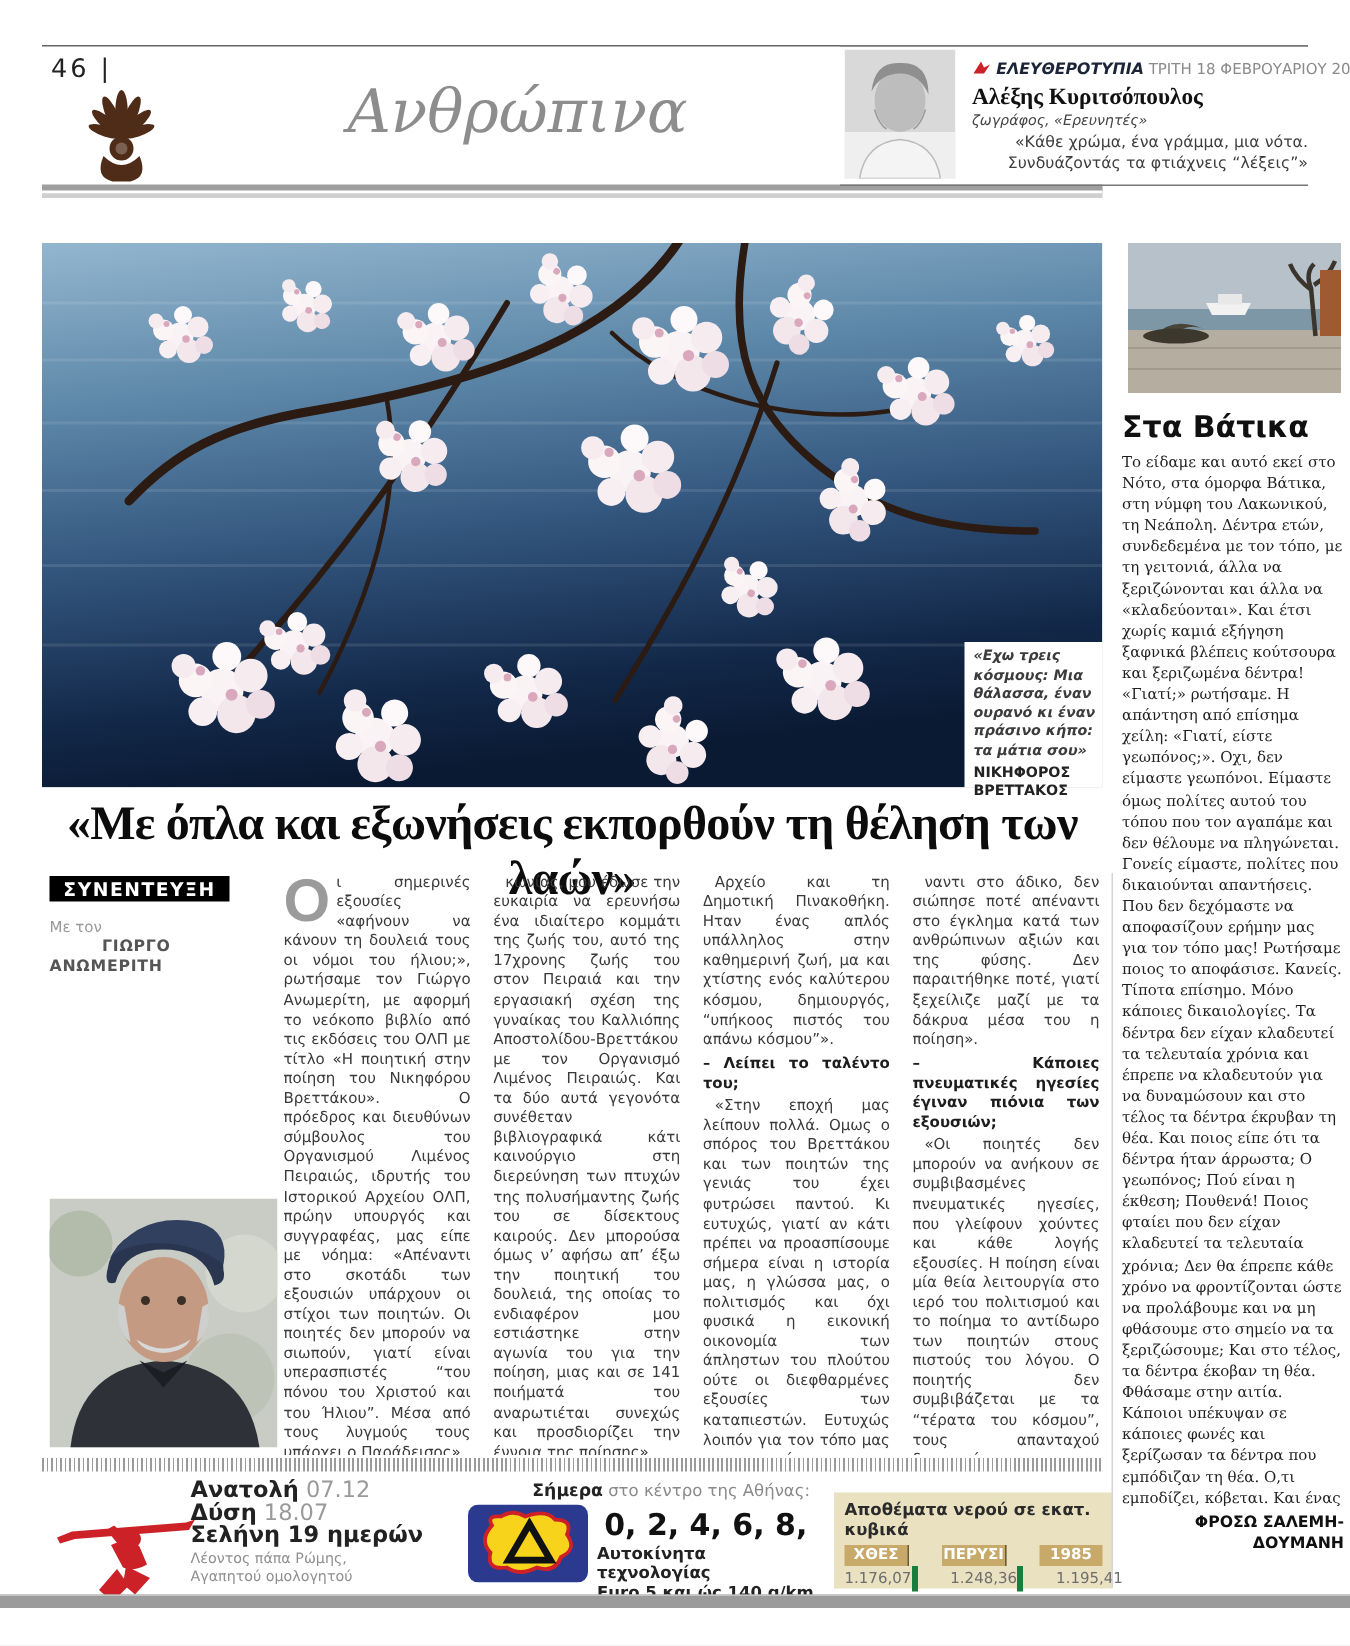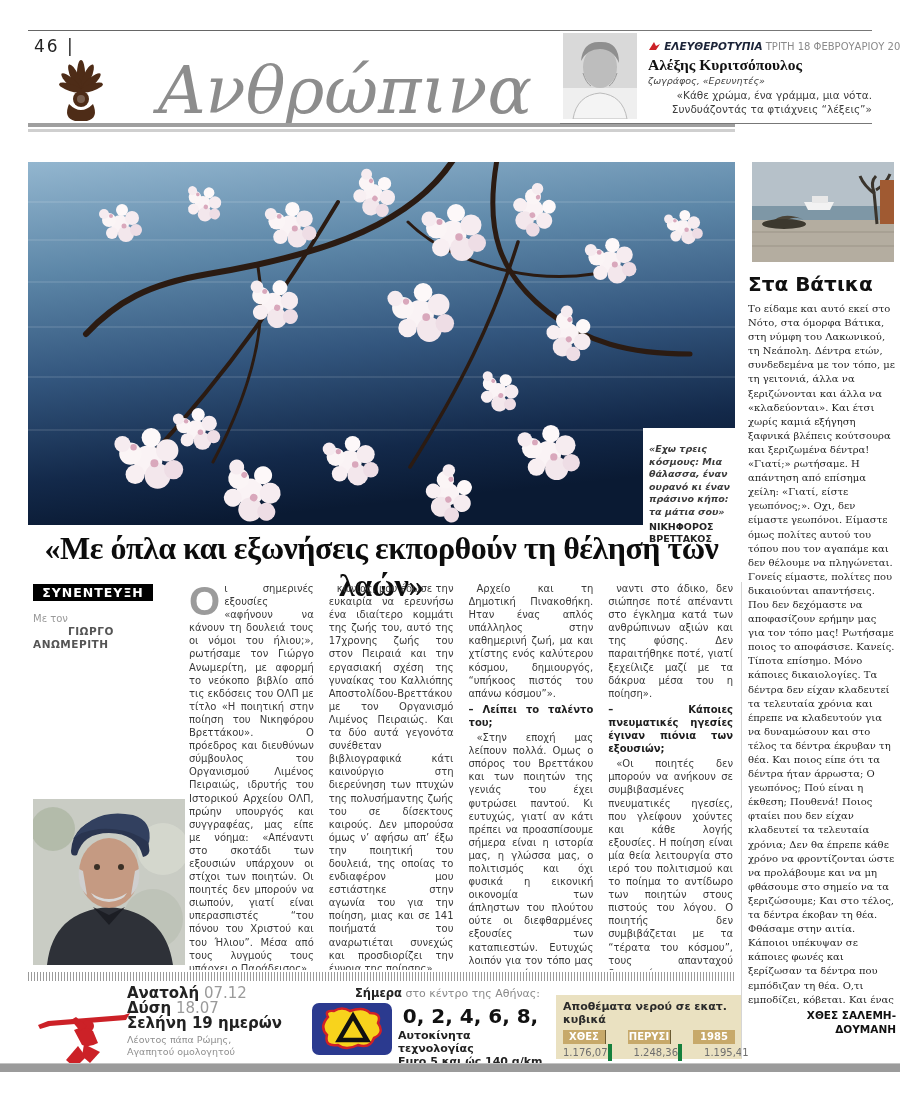--- a/index.html
+++ b/index.html
@@ -2,39 +2,39 @@
 <html><head>
 <meta charset="utf-8">
 <style>
   html,body{margin:0;padding:0;background:#e8e8e8;}
   #page{position:relative;width:900px;height:1097px;background:#fff;overflow:hidden;
         font-family:"DejaVu Sans",sans-serif;color:#333;}
   .abs{position:absolute;}
   
   #pagenum{left:34px;top:36px;font-size:17px;color:#222;letter-spacing:2px;}
   #masthead-title{left:130px;top:52px;width:430px;font-family:"DejaVu Serif",serif;
-     font-style:italic;font-size:66px;color:#8d8d8d;text-align:center;}
+     font-style:italic;font-size:40px;color:#8d8d8d;text-align:center;}
   #masthead-underline{left:28px;top:123px;width:707px;height:4px;background:#9f9f9f;border-bottom:2px solid #fff;box-shadow:0 3px 0 #cfcfcf;}
   
   #tr-block{left:560px;top:30px;width:312px;height:92px;border-top:1px solid #777;border-bottom:1px solid #777;}
   #tr-photo{left:563px;top:33px;width:74px;height:86px;}
   #tr-brandrow{left:648px;top:40px;width:224px;font-size:10px;color:#8a8a8a;white-space:nowrap;}
   .brand{font-weight:bold;font-style:italic;color:#1c2438;font-size:10.5px;}
   #tr-name{left:648px;top:56px;width:224px;font-size:15.5px;font-weight:bold;color:#111;
      font-family:"Liberation Serif",serif;}
   #tr-role{left:648px;top:75px;width:224px;font-size:9.5px;font-style:italic;color:#444;}
   #tr-q1,#tr-q2{left:608px;width:264px;font-size:10.5px;color:#3d3d3d;text-align:right;}
   #tr-q1{top:89px;} #tr-q2{top:103px;}
   
   #byline{left:28px;top:139px;width:500px;text-align:center;font-size:10.5px;color:#888;}
   #byline b{color:#222;font-size:11px;}
   #byline .em{font-style:italic;color:#777;}
   
   #mainphoto{left:28px;top:162px;width:707px;height:363px;overflow:hidden;}
-  #caption-box{left:643px;top:428px;width:92px;height:97px;background:#fff;padding:15px 0 0 6px;box-sizing:border-box;}
+  #caption-box{left:643px;top:428px;width:92px;height:97px;background:#fff;padding:4px 0 0 6px;box-sizing:border-box;}
   #caption-q{font-size:9.5px;line-height:12.5px;font-style:italic;font-weight:bold;color:#3c3c3c;}
   #caption-a{font-size:9.5px;line-height:12px;font-weight:bold;color:#222;margin-top:3px;}
   
   #headline{left:28px;top:530px;width:707px;text-align:center;font-family:"Liberation Serif",serif;
      font-size:32px;font-weight:bold;color:#0c0c0c;letter-spacing:-0.5px;}
   
   #int-label{left:33px;top:584px;width:120px;height:17px;background:#000;color:#fff;
      font-weight:bold;font-size:12.5px;text-align:center;line-height:17px;letter-spacing:1px;}
   #int-with{left:33px;top:612px;width:140px;font-size:10px;color:#999;line-height:13px;}
   #int-with b{color:#555;font-size:10.5px;letter-spacing:0.5px;margin-left:35px;}
@@ -303,15 +303,15 @@
       <path d="M125 62 L122 30 Q118 20 124 14 M123 32 Q112 24 108 14 M124 28 Q134 22 138 12" stroke="#3a342c" stroke-width="3" fill="none"></path>
       <rect x="128" y="18" width="14" height="44" fill="#a05a32"></rect>
       <path d="M18 62 Q30 48 52 58 Q40 52 30 62 Z" fill="#4a4438"></path>
       <ellipse cx="32" cy="62" rx="22" ry="5" fill="#3c382e"></ellipse>
     </svg>
   </div>
   <div class="abs" id="sb-title">Στα Βάτικα</div>
   <div class="abs" id="sb-body">
       <p>Το είδαμε και αυτό εκεί στο Νότο, στα όμορφα Βάτικα, στη νύμφη του Λακωνικού, τη Νεάπολη. Δέντρα ετών, συνδεδεμένα με τον τόπο, με τη γειτονιά, άλλα να ξεριζώνονται και άλλα να «κλαδεύονται». Και έτσι χωρίς καμιά εξήγηση ξαφνικά βλέπεις κούτσουρα και ξεριζωμένα δέντρα! «Γιατί;» ρωτήσαμε. Η απάντηση από επίσημα χείλη: «Γιατί, είστε γεωπόνος;». Οχι, δεν είμαστε γεωπόνοι. Είμαστε όμως πολίτες αυτού του τόπου που τον αγαπάμε και δεν θέλουμε να πληγώνεται. Γονείς είμαστε, πολίτες που δικαιούνται απαντήσεις. Που δεν δεχόμαστε να αποφασίζουν ερήμην μας για τον τόπο μας! Ρωτήσαμε ποιος το αποφάσισε. Κανείς. Τίποτα επίσημο. Μόνο κάποιες δικαιολογίες. Τα δέντρα δεν είχαν κλαδευτεί τα τελευταία χρόνια και έπρεπε να κλαδευτούν για να δυναμώσουν και στο τέλος τα δέντρα έκρυβαν τη θέα. Και ποιος είπε ότι τα δέντρα ήταν άρρωστα; Ο γεωπόνος; Πού είναι η έκθεση; Πουθενά! Ποιος φταίει που δεν είχαν κλαδευτεί τα τελευταία χρόνια; Δεν θα έπρεπε κάθε χρόνο να φροντίζονται ώστε να προλάβουμε και να μη φθάσουμε στο σημείο να τα ξεριζώσουμε; Και στο τέλος, τα δέντρα έκοβαν τη θέα. Φθάσαμε στην αιτία. Κάποιοι υπέκυψαν σε κάποιες φωνές και ξερίζωσαν τα δέντρα που εμπόδιζαν τη θέα. Ο,τι εμποδίζει, κόβεται. Και ένας πίνακας ζωγραφικής, με το πράσινο των δέντρων δίπλα στο γαλάζιο της θάλασσας, αντικαταστάθηκε από έναν πίνακα νεκρής φύσης. Και όταν κάποιες φωνές ακούστηκαν πιο δυνατές και ζητούσαν απαντήσεις, εμφανίστηκε ένα έγγραφο με υπογραφή του δημάρχου που έδινε εντολή για τον καλλωπισμό των δέντρων. Η ημερομηνία όμως πρωτοκόλλου του εγγράφου ήταν νεότερη της ημερομηνίας που ξερίζωσαν τα δέντρα.</p>
     </div>
-  <div class="abs" id="sb-author">ΧΘΕΣ ΣΑΛΕΜΗ-ΔΟΥΜΑΝΗ</div>
+  <div class="abs" id="sb-author">ΦΡΟΣΩ ΣΑΛΕΜΗ-ΔΟΥΜΑΝΗ</div>
 
 </div>
 
 </body></html>

